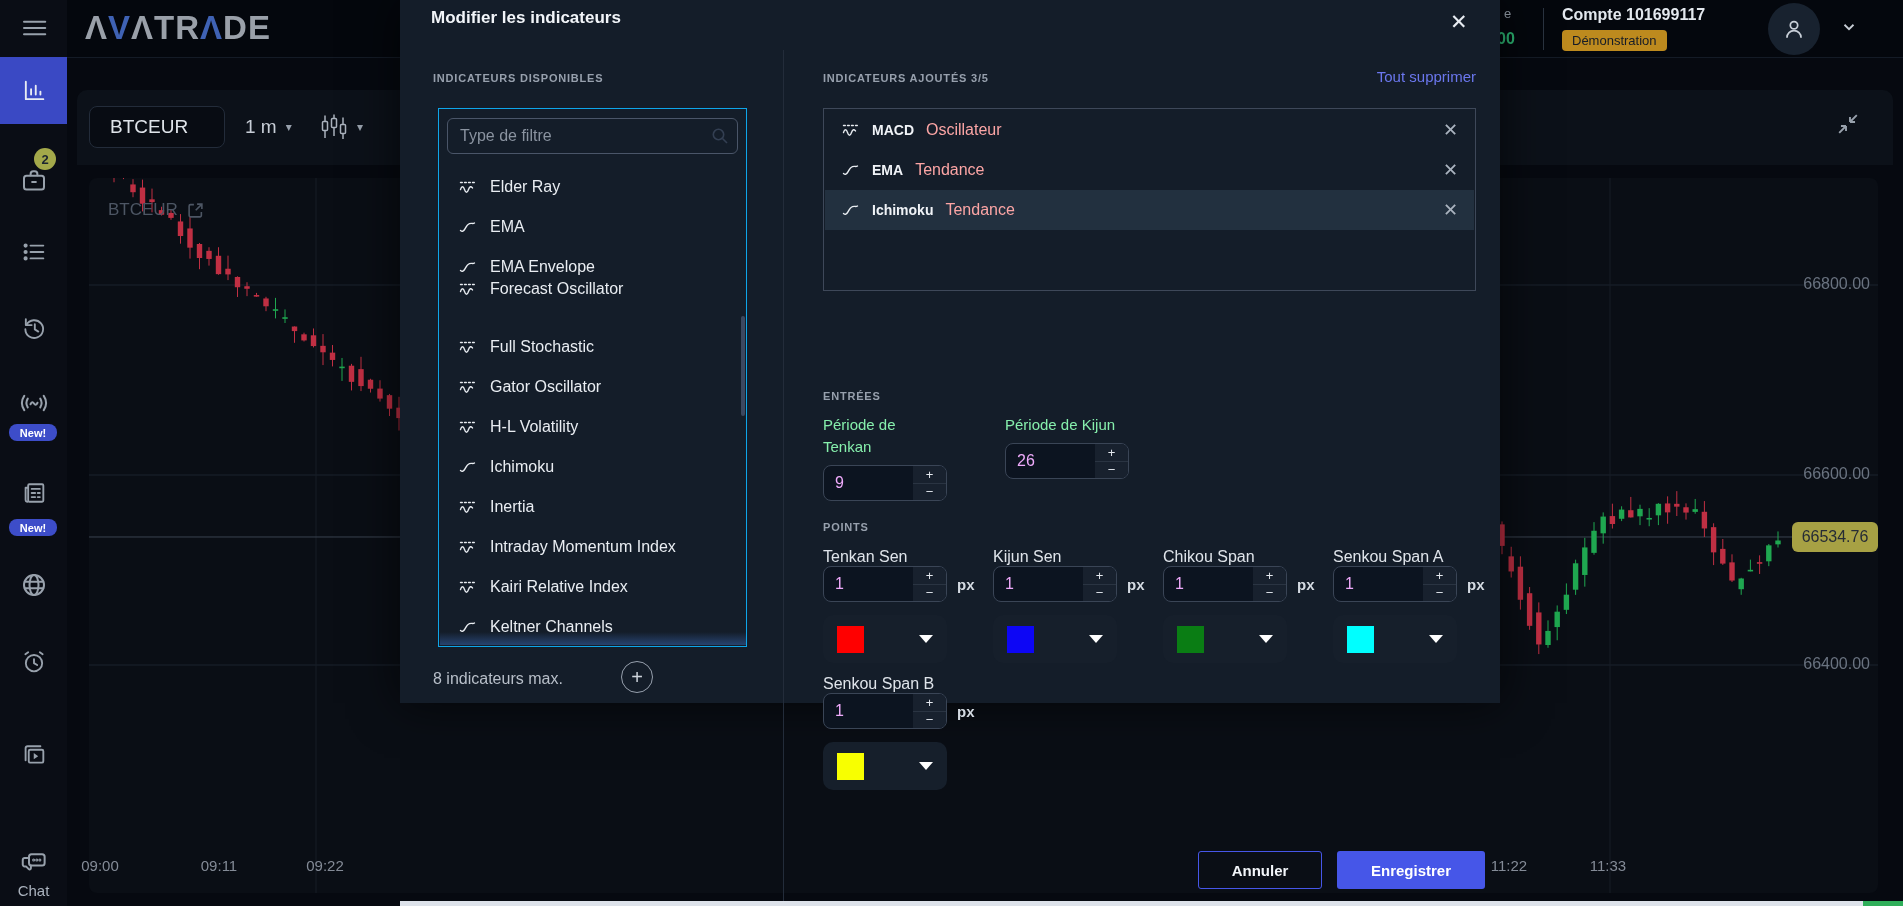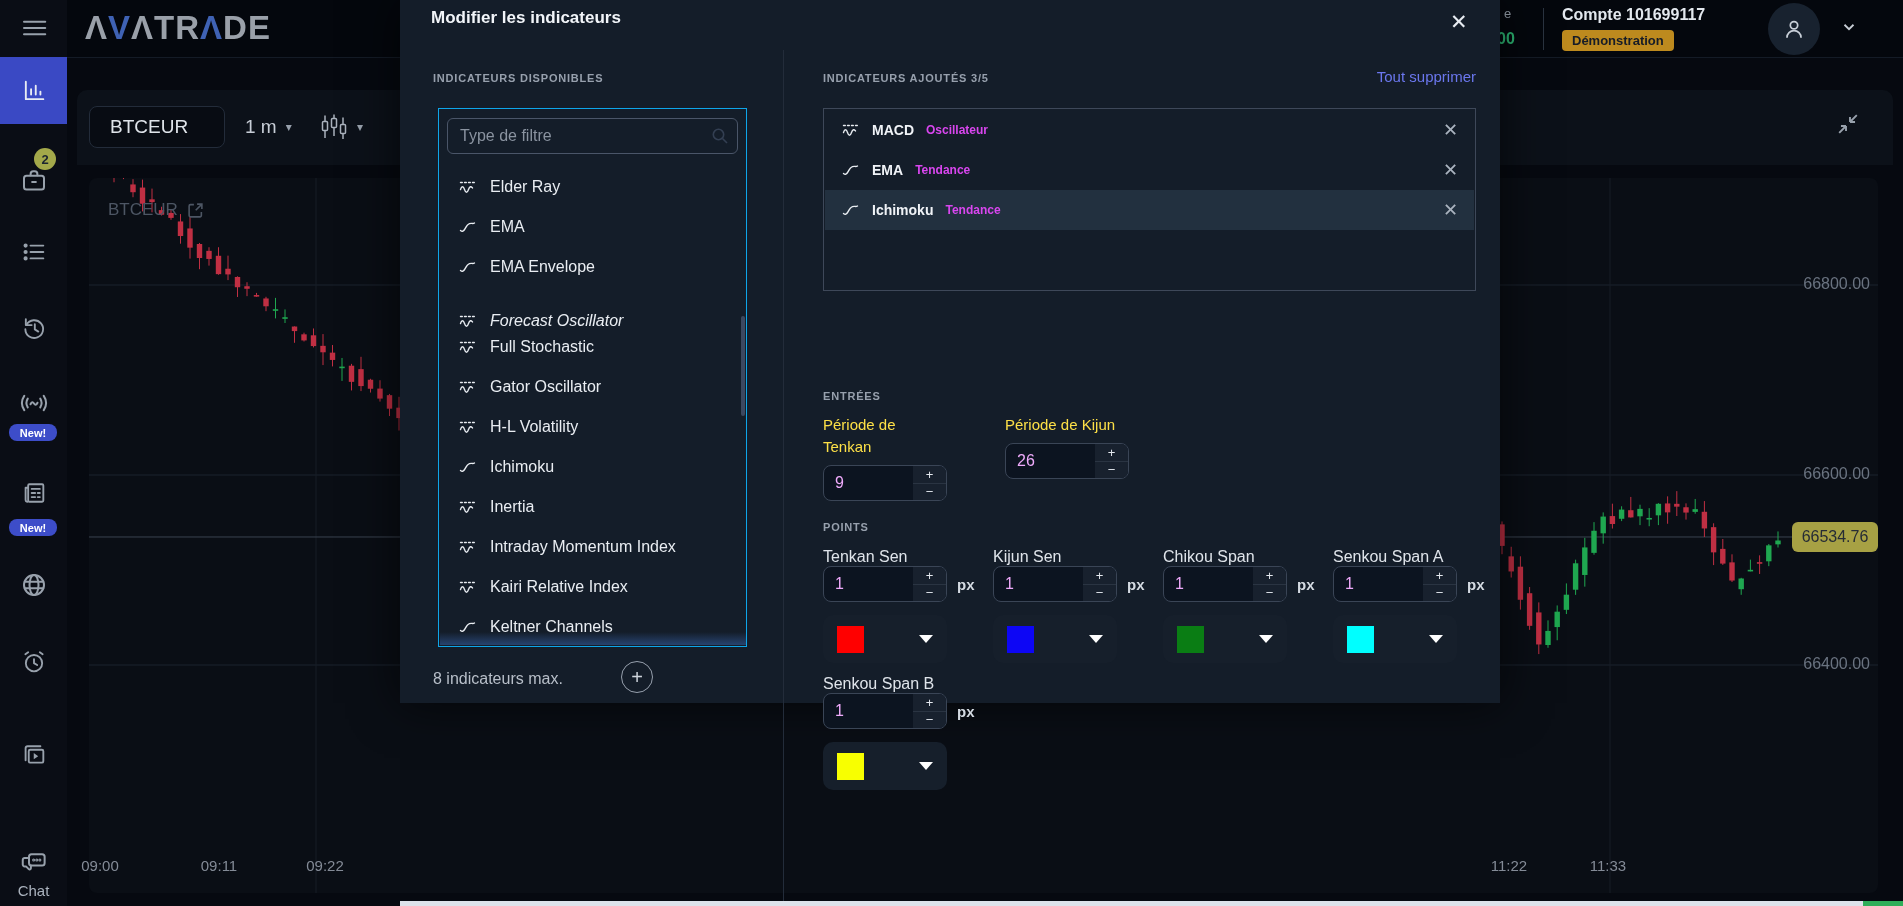--- a/index.html
+++ b/index.html
@@ -7,21 +7,21 @@
        font-family:"Liberation Sans","DejaVu Sans",sans-serif;color:#dfe4ea;
        -webkit-font-smoothing:antialiased;}
   .abs{position:absolute;}
   
   #topbar{left:0;top:0;width:1903px;height:57px;background:#04070d;border-bottom:1px solid #141b26;}
   #logo{left:85px;top:8px;font-size:33px;font-weight:bold;letter-spacing:1px;line-height:40px;}
   #acct-frag-top{left:1504px;top:6px;font-size:13px;color:#98a1ac;}
   #acct-frag-bal{left:1497px;top:30px;font-size:16px;font-weight:bold;color:#2cb673;}
   #acct-divider{left:1543px;top:8px;width:1px;height:42px;background:#2a3340;}
   #acct-label{left:1562px;top:6px;font-size:16px;font-weight:bold;color:#e3e8ee;}
-  #acct-badge{left:1562px;top:30px;background:#bd8a1e;color:#161c27;font-size:13px;font-weight:bold;
+  #acct-badge{left:1562px;top:30px;background:#bd8a1e;color:#161c27;font-size:13px;font-weight:normal;
               padding:3px 10px;border-radius:4px;text-align:right;}
   #avatar{left:1768px;top:3px;width:52px;height:52px;border-radius:50%;background:#18222f;
           display:flex;align-items:center;justify-content:center;}
   #acct-chevron{left:1840px;top:18px;color:#c8ced6;font-size:15px;}
   
   #sidebar{left:0;top:0;width:67px;height:906px;background:#0a0d15;z-index:5;}
   .side-item{position:absolute;left:0;width:67px;display:flex;align-items:center;justify-content:center;}
   .side-tile{background:#3a49c4;border-radius:0;}
   .side-badge{position:absolute;border-radius:50%;background:#a3a84a;color:#1c2430;font-size:13px;font-weight:bold;
               width:22px;height:22px;display:flex;align-items:center;justify-content:center;}
@@ -68,29 +68,29 @@
   #add-circle{left:221px;top:661px;width:30px;height:30px;border:1.5px solid #97a0ad;border-radius:50%;
               color:#cfd5dd;font-size:20px;font-weight:300;display:flex;align-items:center;justify-content:center;cursor:pointer;}
   
   #added-header{left:423px;top:72px;}
   #clear-all{left:423px;top:68px;width:653px;text-align:right;font-size:15px;cursor:pointer;}
   #added-list{left:423px;top:108px;width:653px;height:183px;border:1px solid #3e4859;box-sizing:border-box;}
   .added-row{position:absolute;left:1px;width:649px;height:40px;display:flex;align-items:center;gap:12px;
              padding:0 16px;box-sizing:border-box;}
   .added-row.selected{background:#22303f;}
   .added-row .nm{font-size:14px;font-weight:bold;color:#f0f3f7;}
-  .added-row .cat{font-size:12px;color:#d946ef;font-weight:bold;}
+  .added-row .cat{font-size:16px;color:#fca5a5;}
   .added-row .rm{margin-left:auto;font-size:18px;color:#aab3bf;cursor:pointer;}
   #params-row{left:423px;top:352px;width:653px;display:flex;justify-content:space-between;align-items:center;}
   .link{color:#6b77ee;}
   #restore-link{font-size:15px;cursor:pointer;}
   #entries-header{left:423px;top:390px;}
   #entries-groups{left:423px;top:414px;display:flex;gap:58px;}
   .fgroup{display:flex;flex-direction:column;}
-  .fgroup .flabel{font-size:15px;color:#fde047;line-height:22px;min-height:22px;margin-bottom:7px;}
+  .fgroup .flabel{font-size:15px;color:#86efac;line-height:22px;min-height:22px;margin-bottom:7px;}
   .entry-label{width:112px;}
   .stepper-row{display:flex;align-items:center;gap:10px;}
   .stepper{width:124px;height:36px;border:1px solid #3a4556;border-radius:8px;display:flex;overflow:hidden;
            background:#0c1420;box-sizing:border-box;}
   .stepper .val{flex:1;display:flex;align-items:center;padding-left:11px;font-size:16px;color:#f0abfc;}
   .stepper .btns{width:33px;display:flex;flex-direction:column;background:#18212e;}
   .stepper .btns div{flex:1;display:flex;align-items:center;justify-content:center;font-size:13px;
                      color:#e6eaf0;cursor:pointer;}
   .stepper .btns .minus{border-top:1px solid #2a3442;}
   .unit{font-size:15px;font-weight:bold;color:#d4dae2;}
@@ -465,21 +465,21 @@
           <span class="lbl">EMA</span>
         </div>
         <div class="ind-row" style="top: 138px;">
           <span>
             <svg width="19" height="16" viewBox="0 0 18 16" fill="none" stroke="#e9edf2" stroke-width="1.4" stroke-linecap="round">
               <path d="M2 11.5c1.8 1.4 3.2.6 4.3-1.4S9 5.3 11 4.6s3.4.4 5-.6"></path>
             </svg>
           </span>
           <span class="lbl">EMA Envelope</span>
         </div>
-        <div class="ind-row" style="top: 192px; font-style: italic;">
+        <div class="ind-row" style="top: 160px;">
           <span>
             <svg width="19" height="16" viewBox="0 0 18 16" fill="none" stroke="#e9edf2" stroke-width="1.4" stroke-linecap="round">
               <path d="M2 3.5h1.8M6 3.5h1.8M10 3.5h1.8M14 3.5h1.8"></path>
               <path d="M2 10.5c1.2-3.6 2.8-3.6 4 0s2.8 3.6 4 0 2.6-3.2 4-1.6"></path>
             </svg>
           </span>
           <span class="lbl">Forecast Oscillator</span>
         </div>
         <div class="ind-row" style="top: 218px;">
           <span>
@@ -703,17 +703,21 @@
           </div>
           <span class="unit">px</span>
         </div>
         <div class="colorbox">
           <div class="swatch" style="background: rgb(248, 255, 0);"></div>
           <div class="tri"></div>
         </div>
       </div>
     </div>
 
+  <div id="modal-footer" class="abs">
+    <div id="btn-cancel" class="btn">Annuler</div>
+    <div id="btn-save" class="btn">Enregistrer</div>
+  </div>
 </div>
 
 <div id="bottom-strip" class="abs">
   <div id="bottom-strip-green"></div>
 </div>
 
 </body></html>

